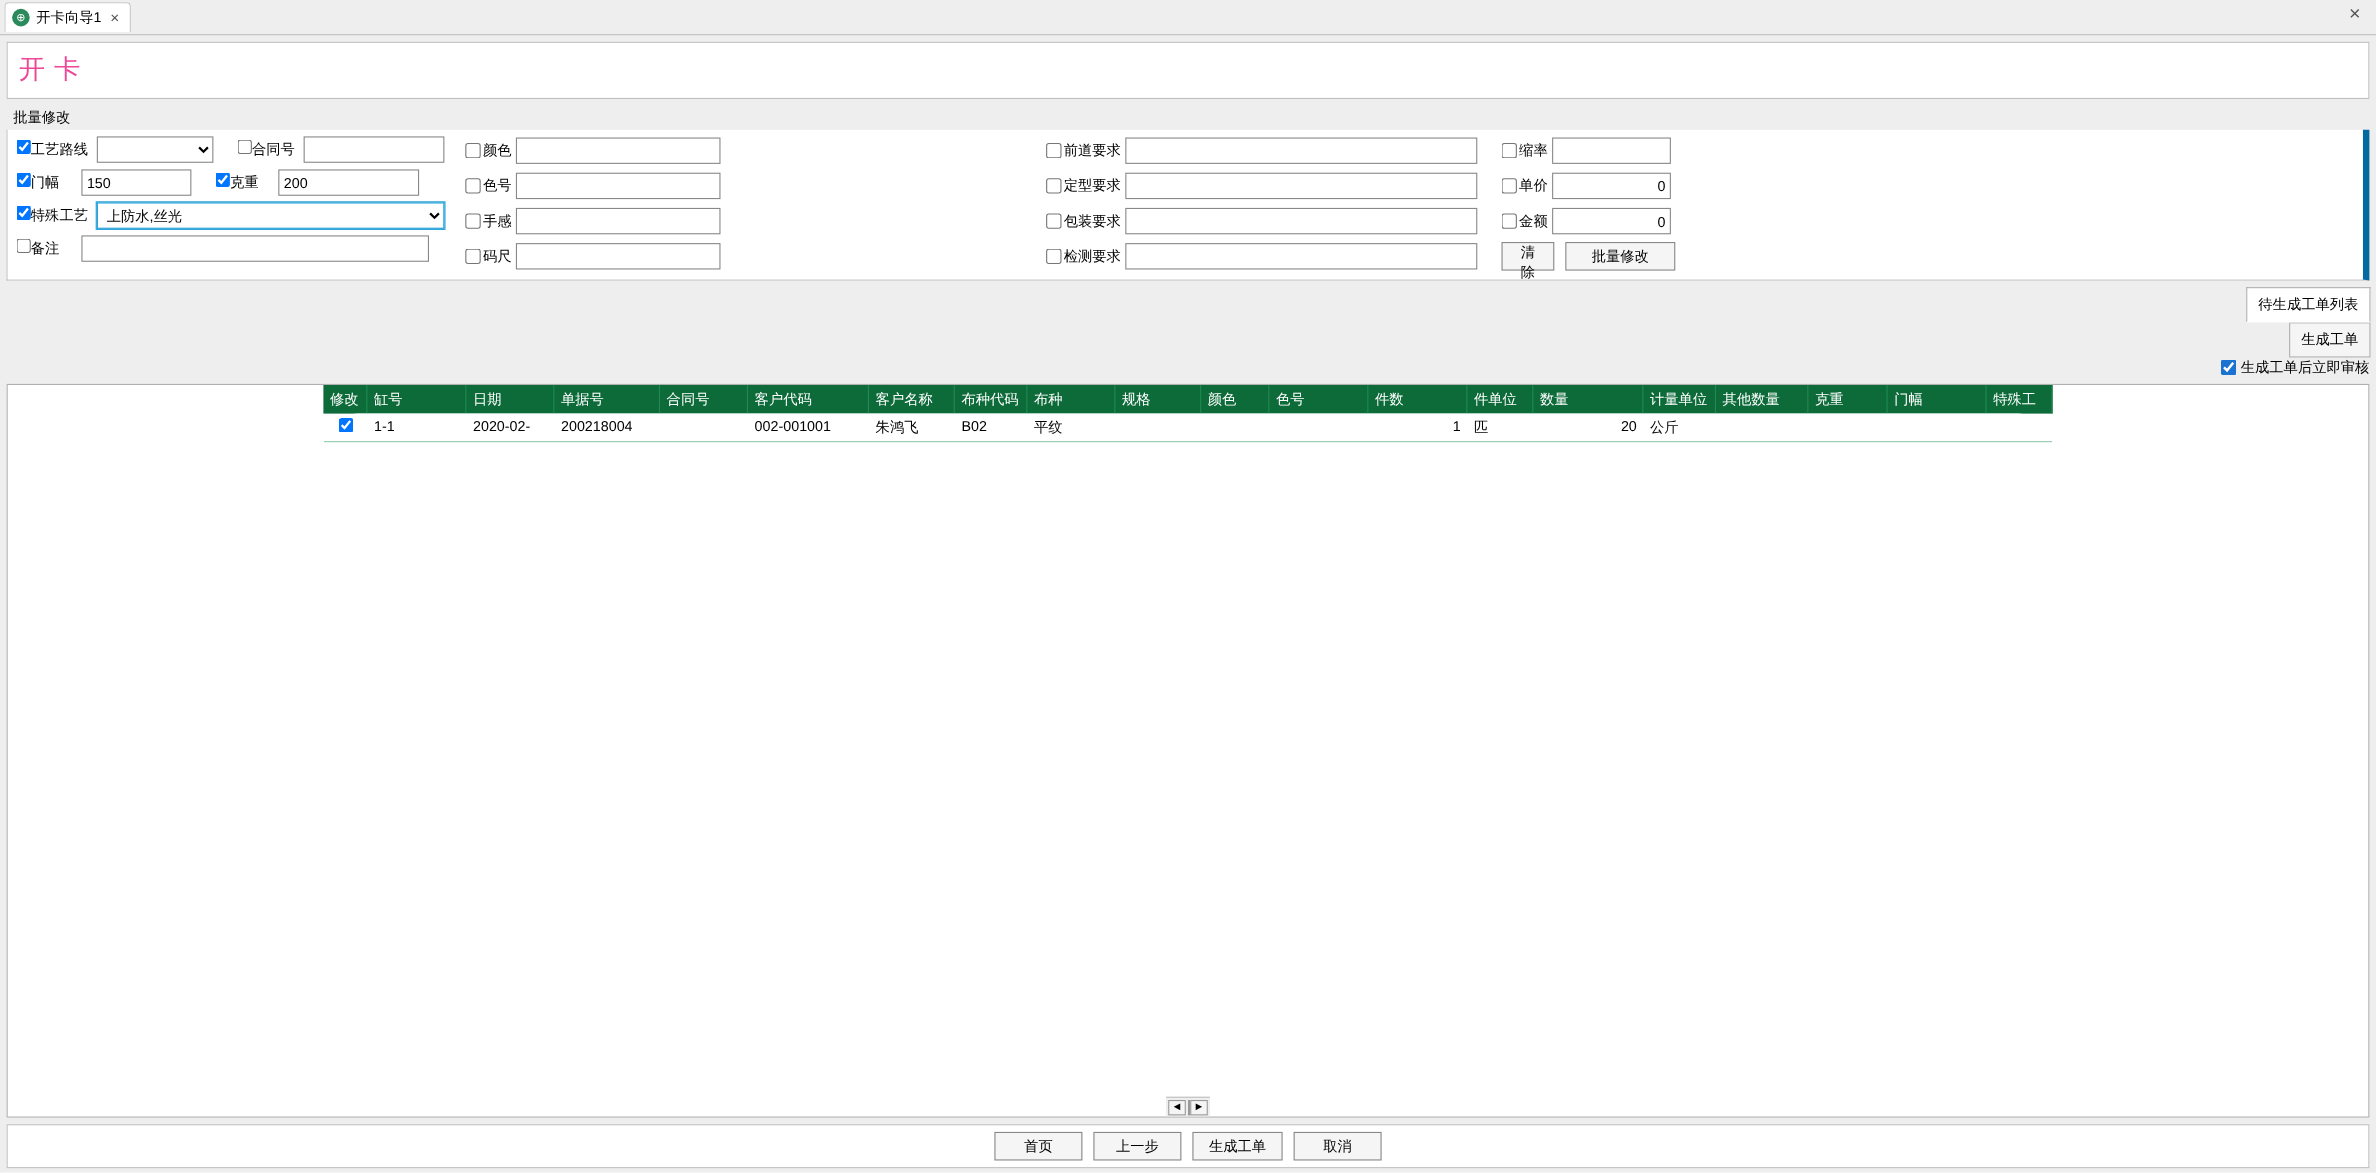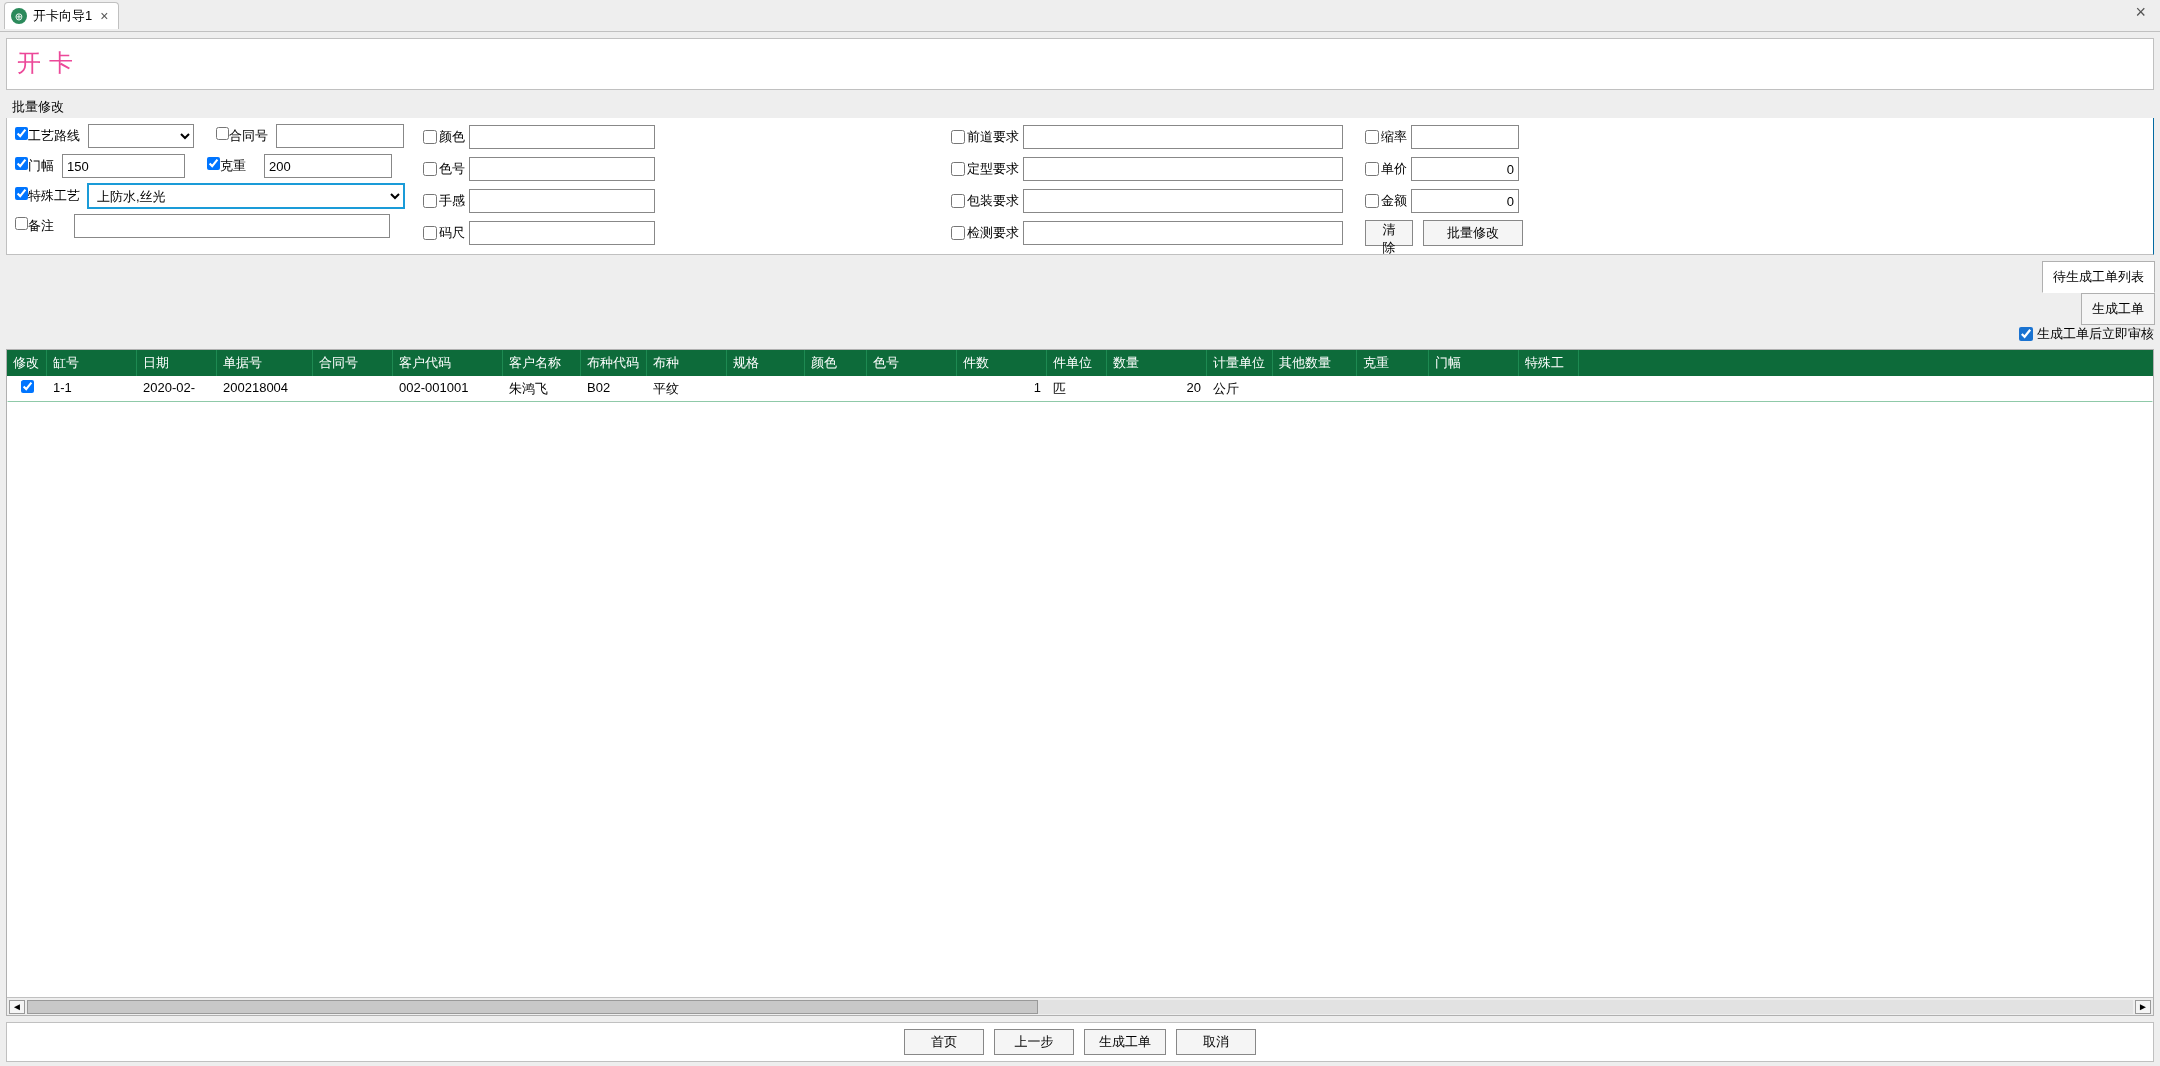--- a/index.html
+++ b/index.html
@@ -73,21 +73,21 @@
   background: #fff;
   padding: 6px 8px 8px 8px;
   display: grid;
   grid-template-columns: 408px 258px 270px 414px 260px;
   column-gap: 0;
   row-gap: 6px;
   border: none;
 }
 .batch-wrap {
   border-left: 1px solid #c0c0c0;
-  border-right: 1px solid #0369a1;
+  border-right: 6px solid #0369a1;
   border-bottom: 1px solid #c0c0c0;
   margin-bottom: 6px;
 }
 .field-row { display: flex; align-items: center; gap: 4px; height: 26px; }
 .field-row label { display: inline-flex; align-items: center; gap: 2px; white-space: nowrap; }
 .field-row input[type="checkbox"] { width: 14px; height: 14px; accent-color: #1a73d1; }
 .txt {
   border: 1px solid #888;
   height: 24px;
   padding: 2px 4px;
@@ -132,20 +132,21 @@
 .audit-check { margin-left: 160px; display: inline-flex; align-items: center; gap: 4px; padding-bottom: 6px; }
 .audit-check input { width: 14px; height: 14px; accent-color: #1a73d1; }
 .table-wrap {
   margin: 0 6px;
   flex: 1;
   display: flex;
   flex-direction: column;
   border: 1px solid #b0b0b0;
   background: #fff;
   overflow: hidden;
+  align-items: center;
 }
 .thead {
   display: flex;
   background: #0d6b3a;
   color: #fff;
   font-size: 13px;
   height: 26px;
 }
 .th {
   border-right: 1px solid #1e8a52;
@@ -234,21 +235,21 @@
 
     <div class="col1">
       <div class="row-pair">
         <label><input type="checkbox" checked="" style=""><span>工艺路线</span></label>
         <select class="sel" style="width:106px"><option></option></select>
         <label style="margin-left:14px"><input type="checkbox" style=""><span>合同号</span></label>
         <input class="txt" style="width: 128px;" value="">
       </div>
       <div class="row-pair">
         <label><input type="checkbox" checked="" style=""><span>门幅</span></label>
-        <input class="txt" style="width: 123px; " value="150">
+        <input class="txt" style="width: 100px; margin-left: 12px;" value="150">
         <label style="margin-left:14px"><input type="checkbox" checked="" style=""><span>克重</span></label>
         <input class="txt" style="width: 128px; margin-left: 10px;" value="200">
       </div>
       <div class="row-pair">
         <label><input type="checkbox" checked="" style=""><span>特殊工艺</span></label>
         <select class="sel focus" style="width:316px"><option>上防水,丝光</option></select>
       </div>
       <div class="row-pair">
         <label><input type="checkbox" style=""><span>备注</span></label>
         <input class="txt" style="width: 316px; margin-left: 12px;" value="">

